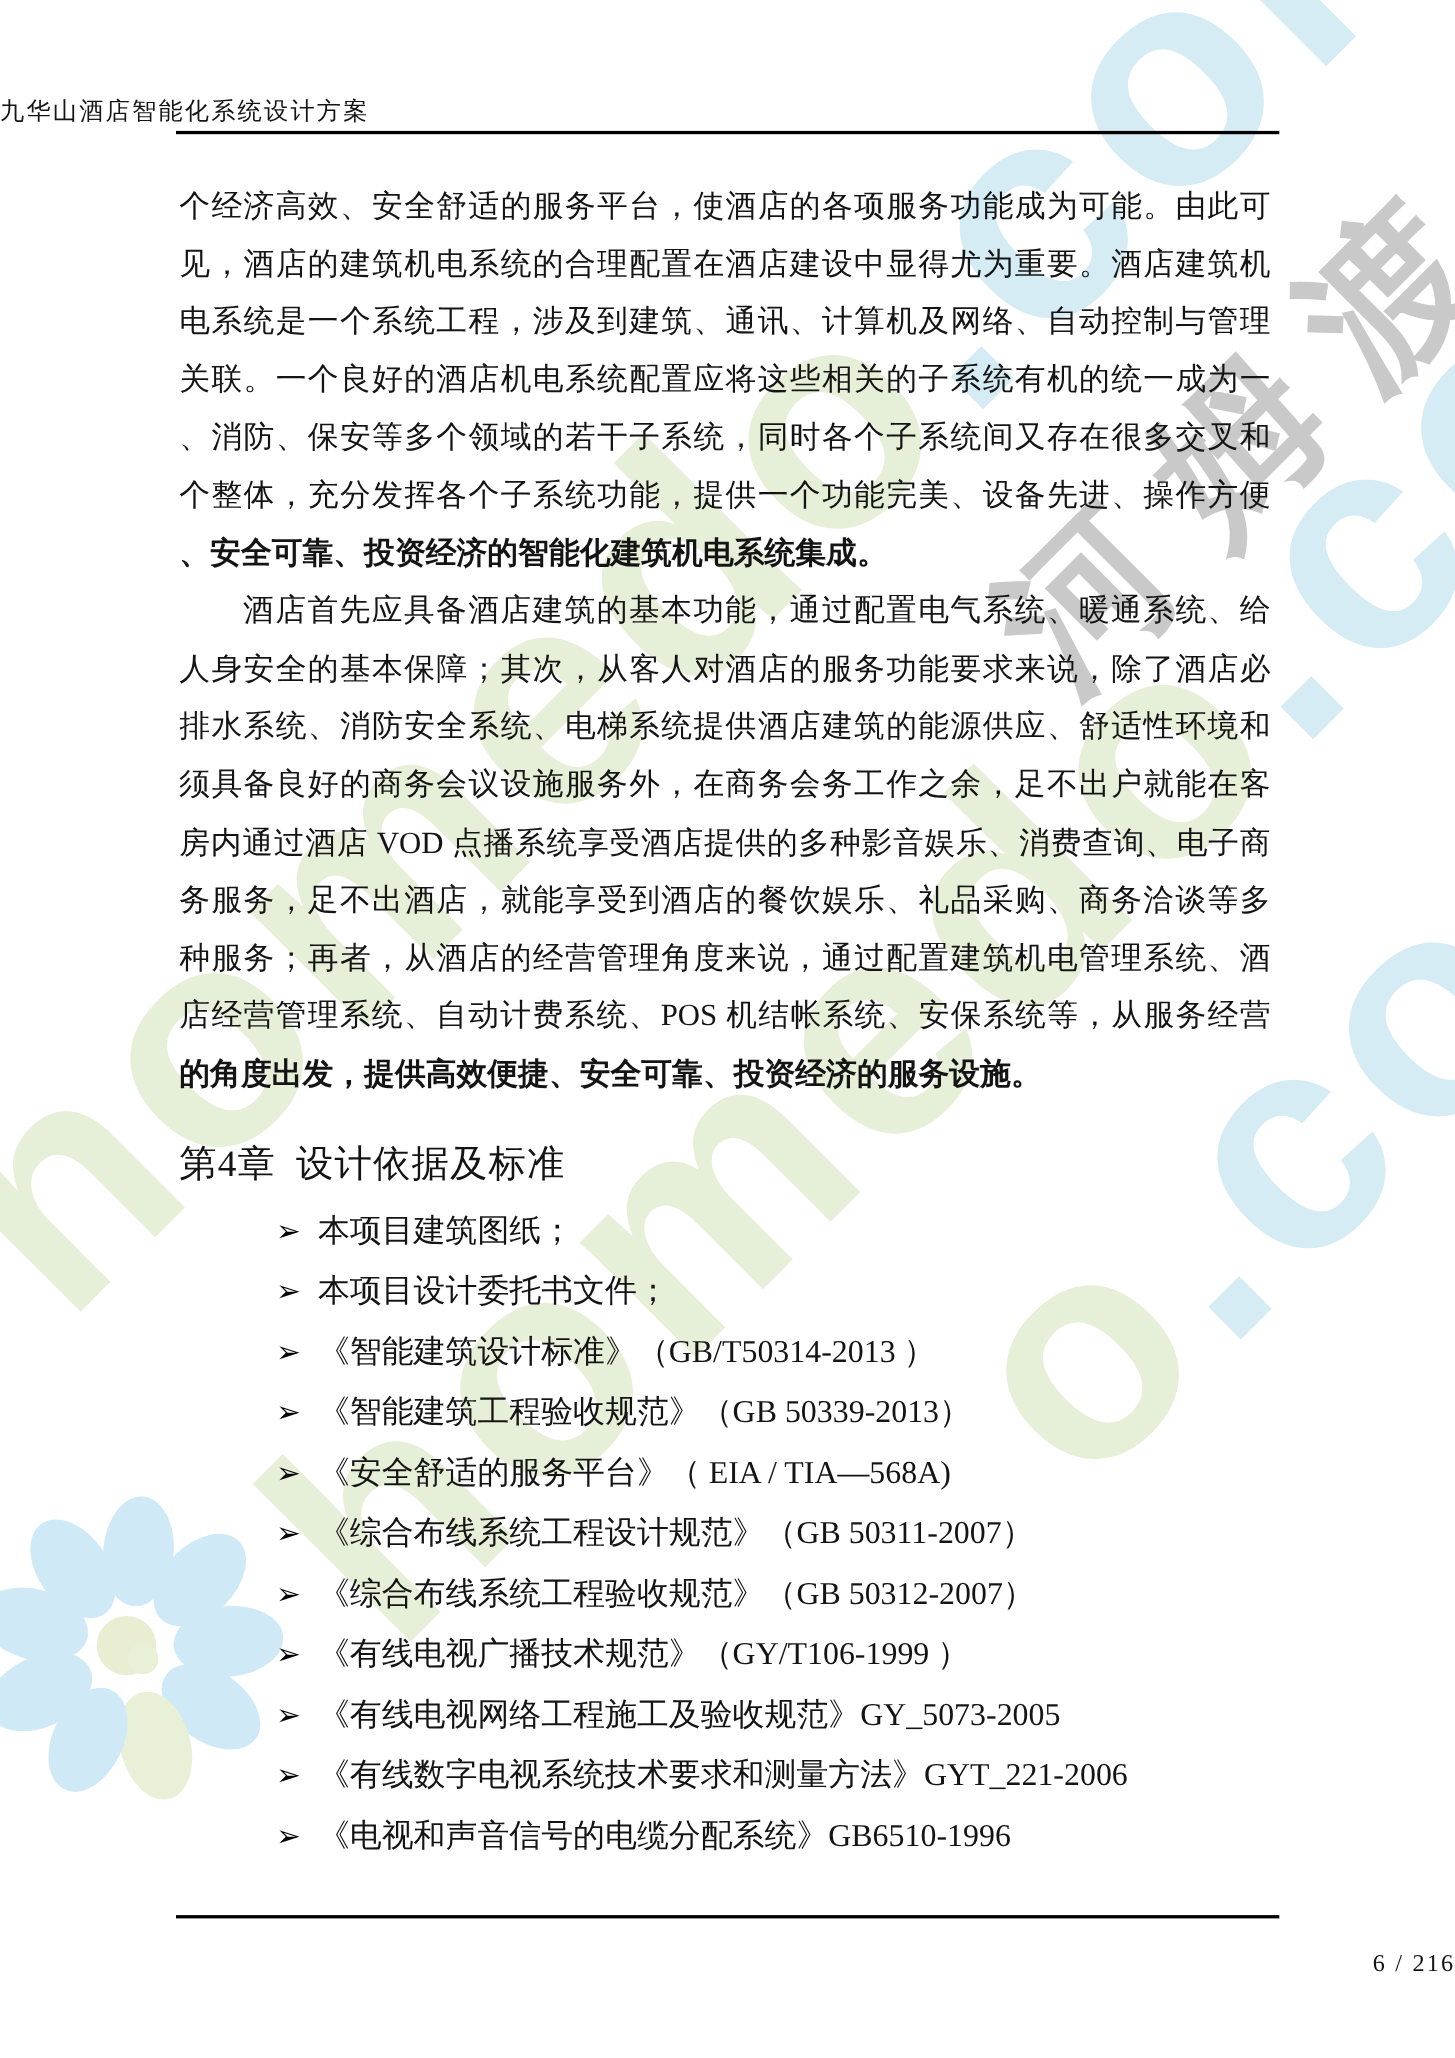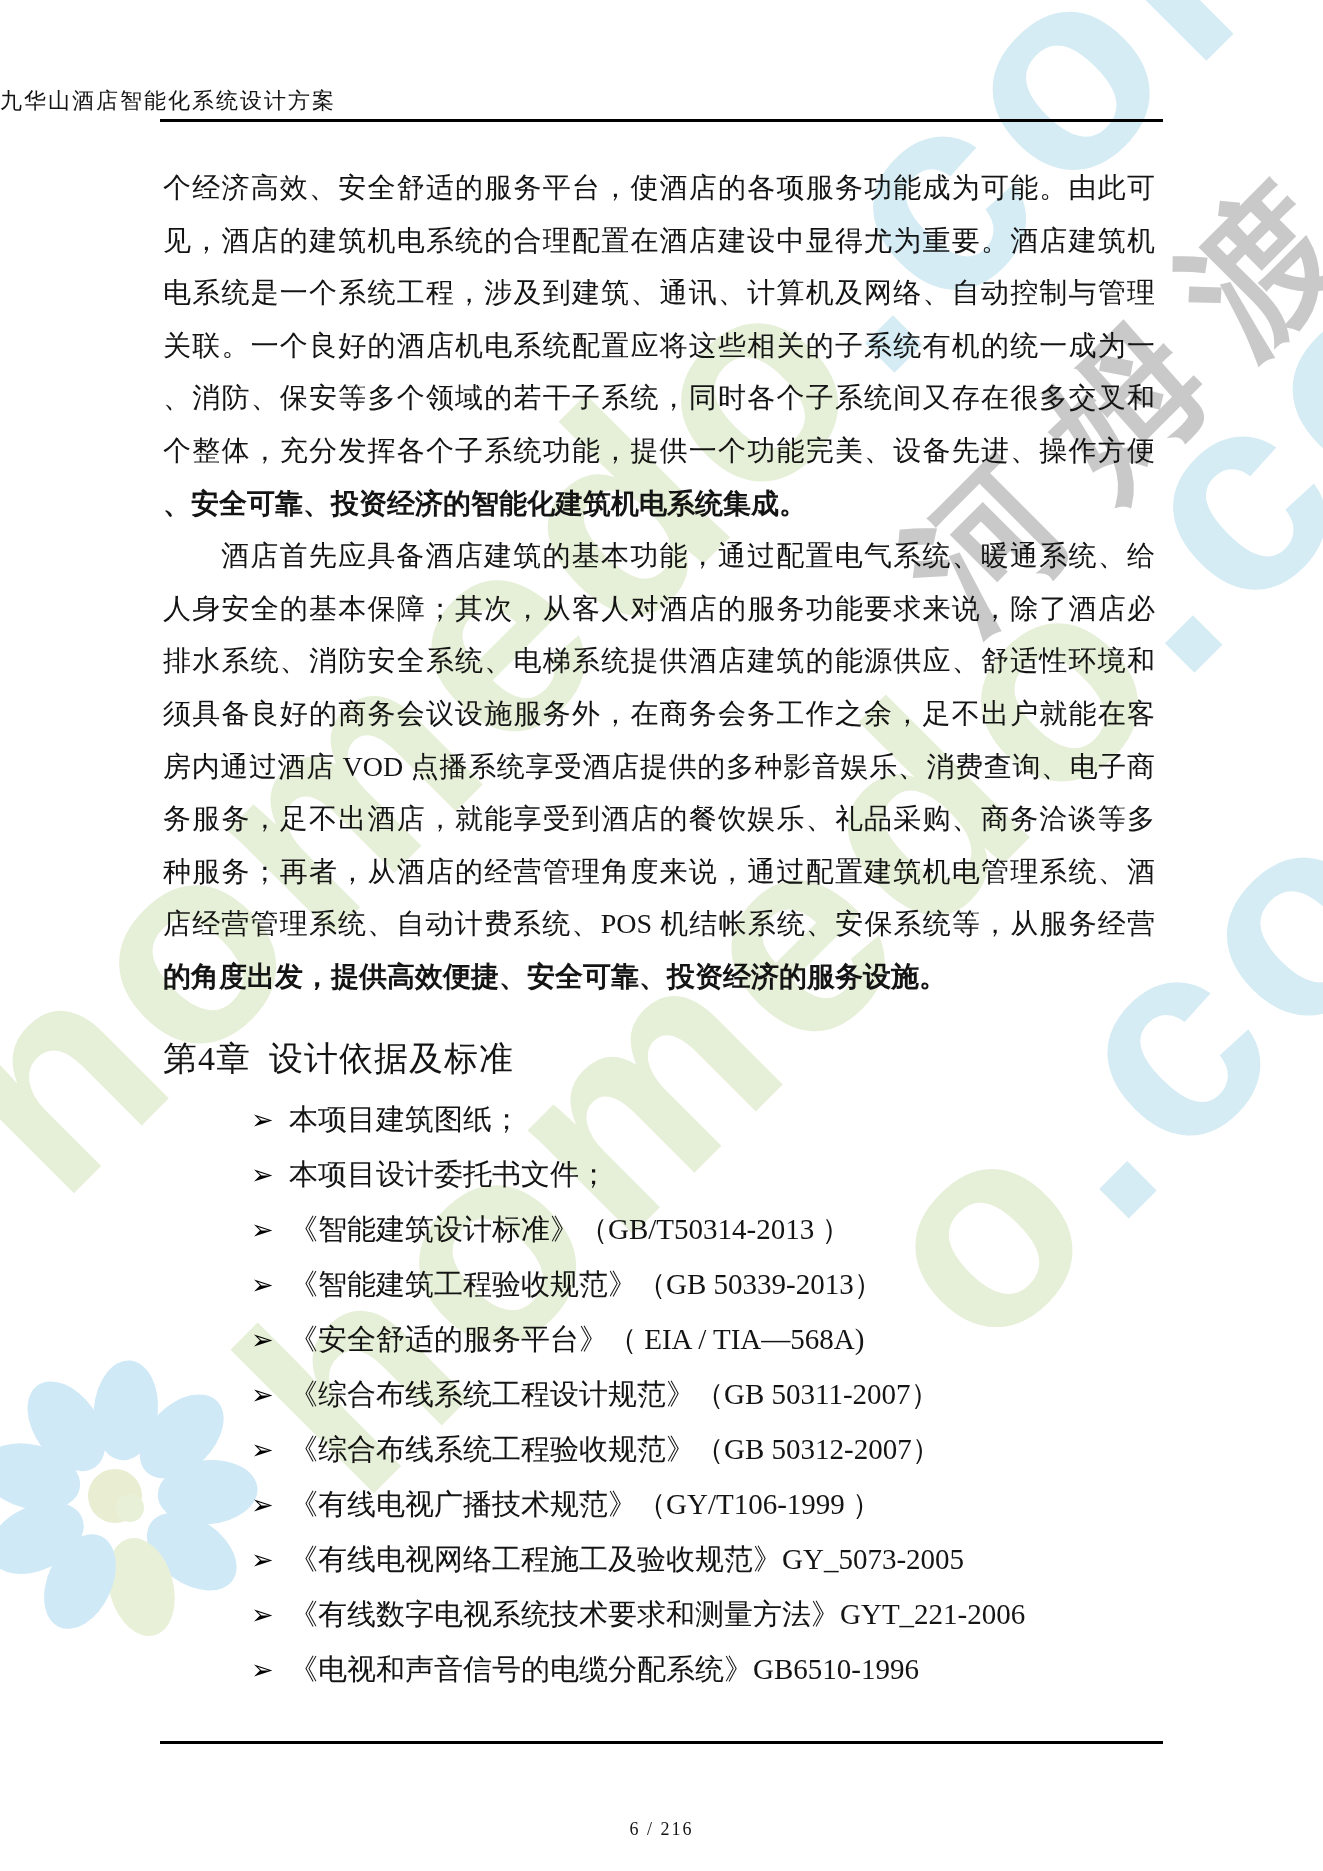--- a/index.html
+++ b/index.html
@@ -53,22 +53,22 @@
     font-size:34px;font-weight:400;letter-spacing:1px;
   }
   .section-heading .gap{display:inline-block;width:18px;}
   .std-row{position:relative;height:55px;line-height:55px;font-size:29px;padding-left:126px;}
   .std-bullet{
     position:absolute;left:88px;top:0;width:30px;
     font-family:"DejaVu Sans",sans-serif;font-size:27px;color:#000;
   }
   .footer-rule{position:absolute;top:1741px;left:160px;width:1003px;height:3px;background:#000;}
   .page-number{
-    position:absolute;top:1812px;left:0;width:100%;
-    text-align:center;font-size:18px;line-height:34px;letter-spacing:2px;
+    position:absolute;top:1768px;left:0;width:100%;
+    text-align:right;font-size:22px;line-height:34px;letter-spacing:2px;
   }
 </style>
 </head>
 <body>
 
 <div class="page">
 
   <div class="wm-layer">
     <div class="wm-band wm-band-a"><span class="wm-green">homedo</span><span class="wm-blue">.com</span></div>
     <div class="wm-band wm-band-b"><span class="wm-green">homedo</span><span class="wm-blue">.com</span></div>

